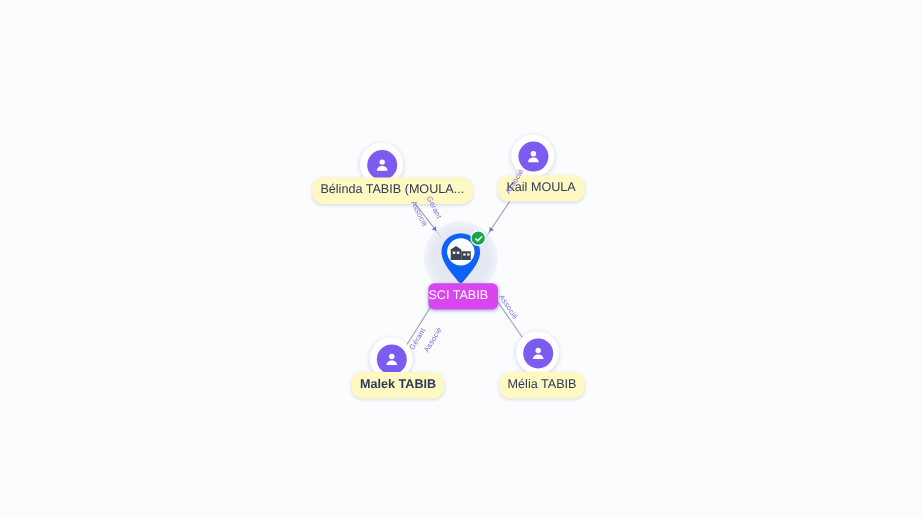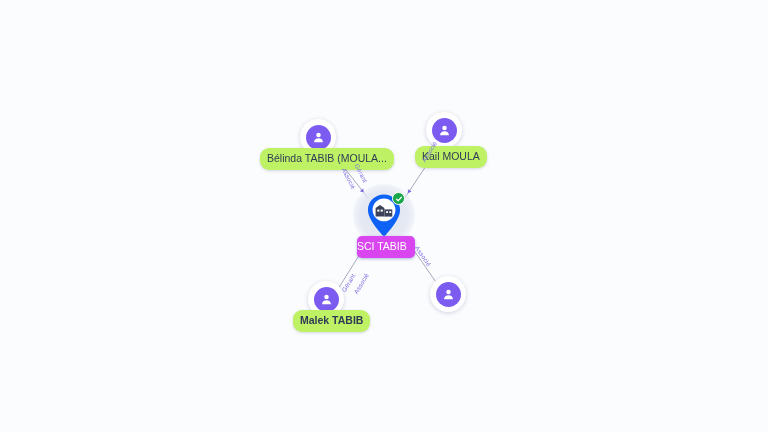--- a/index.html
+++ b/index.html
@@ -47,21 +47,21 @@
     background: #7c5cf0;
     display: flex;
     align-items: center;
     justify-content: center;
   }
   .person-avatar svg { display: block; }
 
   
   .node-label {
     position: absolute;
-    background: #bef264;
+    background: #fef9c3;
     color: #2f3a56;
     font-size: 10.5px;
     line-height: 1;
     padding: 5px 7px 6px 7px;
     border-radius: 9px;
     white-space: nowrap;
     box-shadow: 0 1px 3px rgba(60,70,110,0.20);
     box-sizing: border-box;
     text-align: center;
   }
@@ -175,20 +175,21 @@
   <div class="node-label" style="left:293px; top:310px;font-weight:bold;">Malek TABIB</div>
 
   <div class="person-node" style="left:430px; top:276px;">
     <span class="person-avatar">
       <svg width="15" height="15" viewBox="0 0 24 24">
         <circle cx="12" cy="8.1" r="3.6" fill="#ffffff"></circle>
         <path d="M4.9 19.6c0-3.9 3.2-6.3 7.1-6.3s7.1 2.4 7.1 6.3z" fill="#ffffff"></path>
       </svg>
     </span>
   </div>
+  <div class="node-label" style="left:416px; top:310px;">Mélia TABIB</div>
 
   <div class="company-node" style="left:353px; top:184px;">
     <div class="pin-wrap">
       <svg class="pin" width="44" height="48" viewBox="0 0 44 48">
         <path d="M22 3.4C13.0 3.4 5.9 10.3 5.9 19.0c0 9.2 10.2 19.8 14.3 24.9a2.3 2.3 0 0 0 3.6 0C27.9 38.8 38.1 28.2 38.1 19.0 38.1 10.3 31.0 3.4 22 3.4z" fill="#0e62f5"></path>
         <circle cx="22" cy="18.9" r="11.4" fill="#ffffff"></circle>
       </svg>
       <span style="position:absolute; left:13px; top:11px;">
         <svg width="18" height="16" viewBox="0 0 18 16">
           <path d="M0.6 14.6V6.0L5.0 3.0l4.4 3.0v8.6z" fill="#3d4356"></path>

